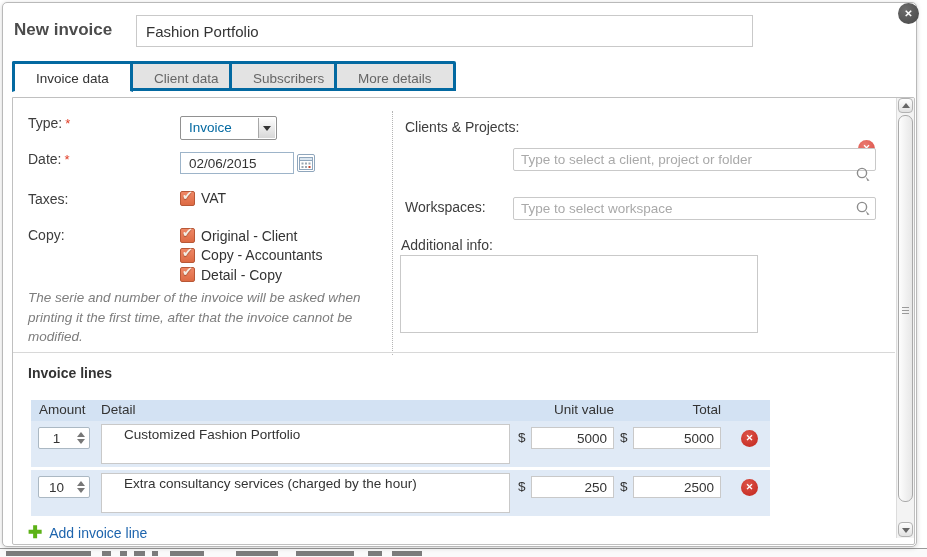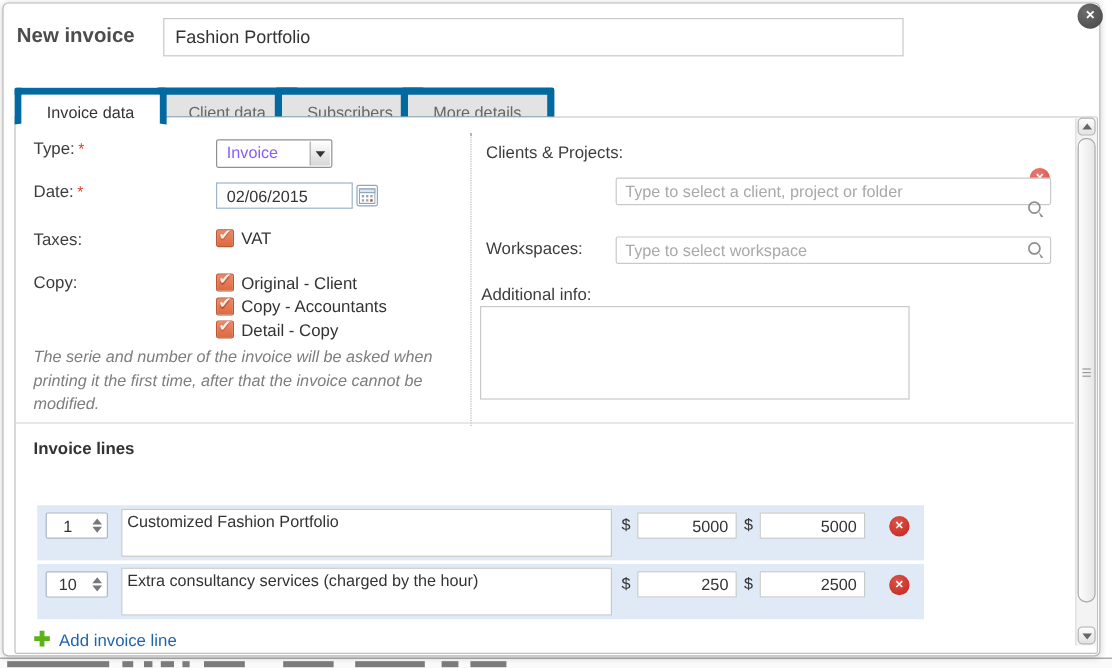--- a/index.html
+++ b/index.html
@@ -18,34 +18,34 @@
   .close-btn { position:absolute; left:898px; top:3px; width:21px; height:21px; border:none; border-radius:50%;
                background:radial-gradient(circle at 35% 30%, #6d6d6d, #464646); color:#fff; font-size:10px;
                font-weight:bold; text-align:center; line-height:21px; cursor:pointer; z-index:20; font-family:inherit; }
 
   .hdr-title { left:14px; top:20px; font-size:17px; font-weight:bold; color:#4c4c4c; }
   .name-input { position:absolute; left:136px; top:15px; width:617px; height:32px; border:1px solid #c9c9c9;
                 font-size:15px; color:#333; padding:0 9px; font-family:inherit; }
   .add-btn { position:absolute; left:766px; top:15px; width:118px; height:33px; background:#3d7ebe; color:#fff;
              font-size:15px; border:1px solid #3470a9; border-radius:3px; cursor:pointer; font-family:inherit; }
 
-  .tab { position:absolute; top:73px; height:30px; line-height:29px; padding:0 21px; font-size:13.5px;
-         background:#e3e3e3; border:6px solid #0369a1; color:#666; border-radius:2px 2px 0 0; cursor:pointer; white-space:nowrap; }
+  .tab { position:absolute; top:61px; height:30px; line-height:29px; padding:0 21px; font-size:13.5px;
+         background:#e3e3e3; border:3px solid #0369a1; color:#666; border-radius:2px 2px 0 0; cursor:pointer; white-space:nowrap; }
   .tab.active { background:#fff; color:#333; height:31px; border-bottom:1px solid #fff; z-index:6; }
 
   .panel { position:absolute; left:12px; top:97px; width:903px; height:448px; border:1px solid #c0c0c0;
            background:#fff; border-radius:0 2px 2px 2px; z-index:1; }
 
   .flabel { position:absolute; font-size:14px; color:#3d3d3d; z-index:2; }
   .req { color:#e03b24; font-size:13px; margin-left:3px; }
 
   
   .select-box { position:absolute; left:180px; top:116px; width:97px; height:24px; border:1px solid #919191;
                 background:#fff; border-radius:2px; z-index:2; cursor:pointer; }
-  .select-box .val { position:absolute; left:8px; top:3px; font-size:13.5px; color:#8b5cf6; }
+  .select-box .val { position:absolute; left:8px; top:3px; font-size:13.5px; color:#0369a1; }
   .sel-btn { position:absolute; right:1px; top:1px; bottom:1px; width:17px;
              background:linear-gradient(#fefefe,#d7d7d7); border-left:1px solid #a8a8a8; }
   .sel-arrow { position:absolute; left:4px; top:8px; width:0; height:0;
                border-left:4px solid transparent; border-right:4px solid transparent; border-top:5px solid #333; }
 
   .date-input { position:absolute; left:180px; top:152px; width:114px; height:22px; border:1px solid #9db4c9;
                 font-size:13.5px; color:#333; padding:0 8px; z-index:2; font-family:inherit; }
   .cal-btn { position:absolute; left:297px; top:154px; width:18px; height:18px; background:#fff;
              border:1px solid #8fa6bc; border-radius:2px; z-index:2; cursor:pointer; padding:0; }
 
@@ -88,21 +88,21 @@
   .il-row { position:relative; width:739px; height:46px; background:#e0eaf6; margin-bottom:3px; }
   .spinner { position:absolute; left:7px; top:6px; width:52px; height:22px; border:1px solid #abb8c3;
              background:#fff; border-radius:2px; }
   .spinner input { position:absolute; left:1px; top:1px; width:33px; height:18px; border:none; text-align:center;
                    font-size:13.5px; color:#333; font-family:inherit; }
   .spin-up, .spin-dn { position:absolute; right:4px; width:0; height:0; border-left:4px solid transparent;
                        border-right:4px solid transparent; cursor:pointer; }
   .spin-up { top:4px; border-bottom:5px solid #777; }
   .spin-dn { bottom:4px; border-top:5px solid #777; }
   .detail-ta { position:absolute; left:70px; top:3px; width:409px; height:40px; border:1px solid #c9c9c9;
-               font-size:13.5px; padding:2px 4px; resize:none; color:#333; background:#fff; font-family:inherit; }
+               font-size:13.5px; padding:2px 22px; resize:none; color:#333; background:#fff; font-family:inherit; }
   .cur { position:absolute; top:9px; font-size:13.5px; color:#333; }
   .cur1 { left:487px; } .cur2 { left:589px; }
   .unit-input { position:absolute; left:500px; top:6px; width:83px; height:22px; text-align:right; padding-right:6px;
                 border:1px solid #c9c9c9; font-size:13.5px; color:#333; background:#fff; font-family:inherit; }
   .total-input { position:absolute; left:602px; top:6px; width:88px; height:22px; text-align:right; padding-right:6px;
                  border:1px solid #c9c9c9; font-size:13.5px; color:#333; background:#fff; font-family:inherit; }
   .row-x { position:absolute; left:710px; top:9px; width:17px; height:17px; border:none; border-radius:50%;
            background:radial-gradient(circle at 40% 30%, #dd5348, #c1251c); color:#fff; font-size:9px; font-weight:bold;
            text-align:center; line-height:17px; cursor:pointer; }
 
@@ -226,20 +226,26 @@
     <circle cx="7" cy="7" r="4.6" fill="none" stroke="#8c8c8c" stroke-width="1.4"></circle>
     <path d="M10.5 10.5 L14.5 14.5 L12.5 15 Z" fill="#8c8c8c"></path>
   </svg>
 
   <div class="flabel" style="left:401px;top:237px;">Additional info:</div>
   <textarea class="ta-additional" style=""></textarea>
 
   <div class="hdivider"></div>
 
   <div class="il-title">Invoice lines</div>
+  <div class="il-header">
+    <span class="ilh-amount">Amount</span>
+    <span class="ilh-detail">Detail</span>
+    <span class="ilh-unit">Unit value</span>
+    <span class="ilh-total">Total</span>
+  </div>
   <div class="il-rows" id="il-rows">
     <div class="il-row">
       <span class="spinner">
         <input value="1" style="">
         <span class="spin-up"></span>
         <span class="spin-dn"></span>
       </span>
       <textarea class="detail-ta" style="">Customized Fashion Portfolio</textarea>
       <span class="cur cur1">$</span>
       <input class="unit-input" value="5000" style="">

